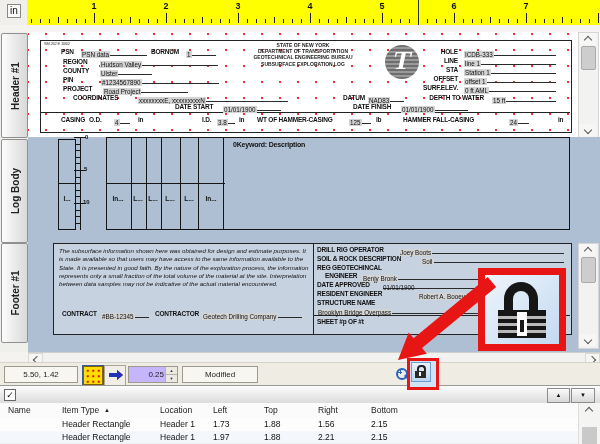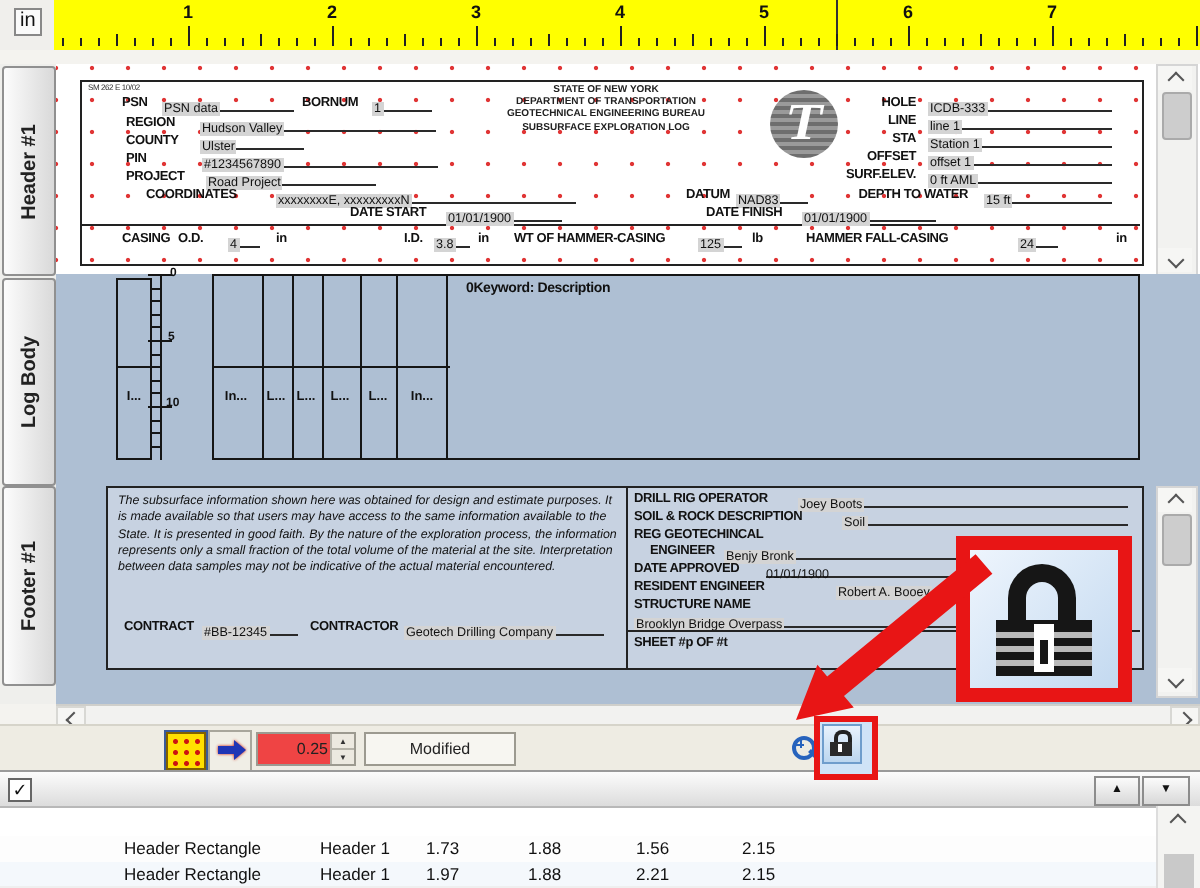--- a/index.html
+++ b/index.html
@@ -82,21 +82,21 @@
   
   #toolbar{left:0;top:362px;width:600px;height:23px;background:#eeece3;border-top:1px solid #d6d4ca;}
   .tbox{position:absolute;top:3px;height:15px;background:#f7f6f1;border:1px solid #9c9a90;
         font-size:8px;text-align:center;line-height:15px;color:#222;}
   .tbtn{position:absolute;top:2px;width:20px;height:19px;background:#f0eee6;border:1px solid #a8a69c;}
   #grid-btn{background:#ffdf00;border:1px solid #3a5a9a;
      background-image:radial-gradient(circle,#cc1111 1px,rgba(0,0,0,0) 1.5px);
      background-size:5.5px 5.5px;background-position:2px 2px;box-shadow:inset 0 0 0 1px #806000;}
   #snap-arrow{position:absolute;left:4px;top:7px;width:8px;height:4px;background:#1f35b5;filter:drop-shadow(0 0 0.7px #cc1100);}
   #snap-arrow:after{content:"";position:absolute;left:8px;top:-3px;border-left:6px solid #1f35b5;border-top:5px solid transparent;border-bottom:5px solid transparent;}
-  #spinner{left:128px;width:48px;background:#ef4444;text-align:right;}
+  #spinner{left:128px;width:48px;background:#c4b5fd;text-align:right;}
   #spinner .num{position:absolute;right:13px;top:0;font-size:8px;line-height:15px;}
   .spinbtns{position:absolute;right:0;top:0;width:11px;height:15px;border-left:1px solid #b5b3a9;}
   .spinbtns div{position:absolute;left:0;width:11px;height:7px;background:#ece9e0;font-size:4px;text-align:center;line-height:7px;color:#333;}
   #zoom-btn{left:393px;width:17px;border:none;background:transparent;}
   .mag-circle{position:absolute;left:3px;top:3px;width:8px;height:8px;border:2px solid #2763bd;border-radius:50%;}
   .mag-handle{position:absolute;left:11px;top:11px;width:5px;height:2px;background:#2763bd;transform:rotate(45deg);}
   .mag-plus-h{position:absolute;left:5px;top:6.5px;width:4px;height:1px;background:#2763bd;}
   .mag-plus-v{position:absolute;left:6.5px;top:5px;width:1px;height:4px;background:#2763bd;}
   
   #tooltip{position:absolute;left:405px;top:386px;width:178px;height:16px;background:#f4f4f4;
@@ -412,20 +412,21 @@
   <div class="abs" id="hscroll">
     <div class="hbtn" style="left:0;">
         <i class="chev left" style="left:5px;top:2.5px;"></i>
       </div>
     <div class="hbtn" style="left:557px;">
         <i class="chev right" style="left:3px;top:2.5px;"></i>
       </div>
   </div>
 
   <div class="abs" id="toolbar">
+    <div class="tbox" style="left:4px;width:72px;">5.50, 1.42</div>
     <div class="tbtn" id="grid-btn" style="left:82px;"></div>
     <div class="tbtn" style="left:104px;">
         <div id="snap-arrow"></div>
       </div>
     <div class="tbox" id="spinner">
       <span class="num">0.25</span>
       <div class="spinbtns">
         <div style="top:0;">▲</div>
         <div style="top:7px;border-top:1px solid #b5b3a9;">▼</div>
       </div>
@@ -447,20 +448,30 @@
         </div>
     </div>
   </div>
 
 
   <div class="abs" id="itemview">
     <div id="iv-titlebar">
       <div id="iv-check">✓</div>
       <div class="iv-tbtn" style="left:547px;width:21px;">▲</div>
       <div class="iv-tbtn" style="left:571px;width:22px;">▼</div>
+    </div>
+    <div id="iv-header">
+      <span class="c c-name">Name</span>
+      <span class="c c-type">Item Type</span>
+      <span class="c" id="iv-sort">▲</span>
+      <span class="c c-loc">Location</span>
+      <span class="c c-left">Left</span>
+      <span class="c c-top">Top</span>
+      <span class="c c-right">Right</span>
+      <span class="c c-bottom">Bottom</span>
     </div>
     <div class="abs" style="left:0;top:32px;width:578px;height:27px;">
         <div class="iv-row" style="top: 0px;">
     <span class="c c-name"></span>
     <span class="c c-type">Header Rectangle</span>
     <span class="c c-loc">Header 1</span>
     <span class="c c-left">1.73</span>
     <span class="c c-top">1.88</span>
     <span class="c c-right">1.56</span>
     <span class="c c-bottom">2.15</span>

